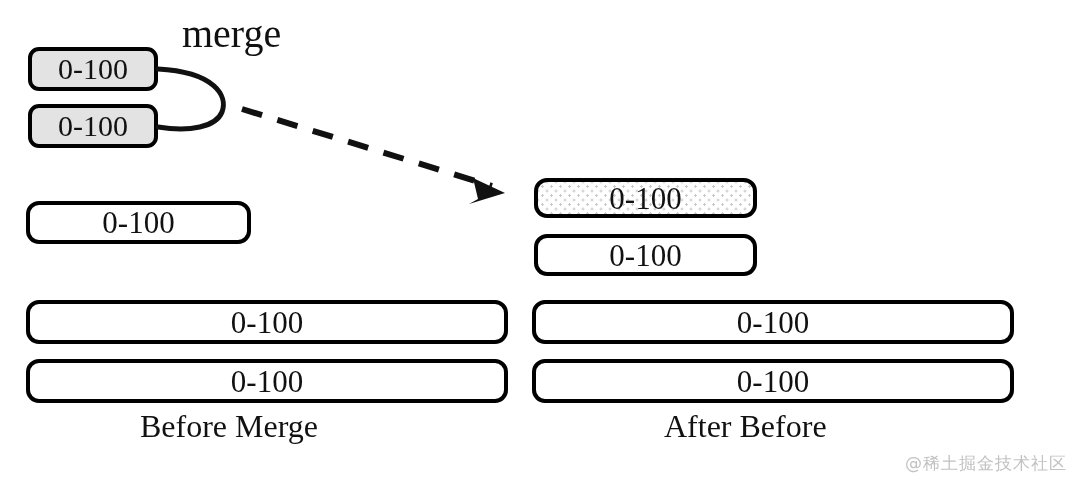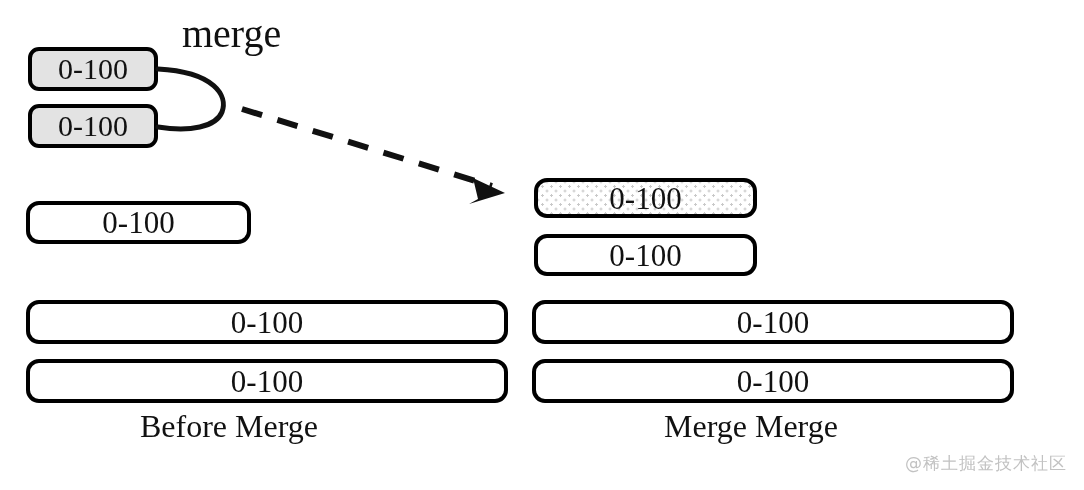--- a/index.html
+++ b/index.html
@@ -115,21 +115,21 @@
   </div>
 
   <div class="box wide" style="left:532px; top:300px; width:482px; height:44px;">
     <span>0-100</span>
   </div>
 
   <div class="box wide" style="left:532px; top:359px; width:482px; height:44px;">
     <span>0-100</span>
   </div>
 
-  <div class="label caption" style="left:664px; top:410px;">Merge Merge</div>
+  <div class="label caption" style="left:664px; top:410px;">After Before</div>
 
   <svg class="overlay" viewBox="0 0 1084 490">
 
     <path d="M 158 69 C 215 72 228 96 222 112 C 216 127 190 132 158 127" fill="none" stroke="#111111" stroke-width="5" stroke-linecap="round"></path>
 
     <line x1="242" y1="109" x2="492" y2="186" stroke="#111111" stroke-width="6" stroke-dasharray="21 16" stroke-linecap="butt"></line>
     <polygon points="505,193 473,178 478,199 469,204" fill="#111111"></polygon>
   </svg>
 
   <div class="watermark" style="left:905px; top:452px;text-align:center;">@稀土掘金技术社区</div>

